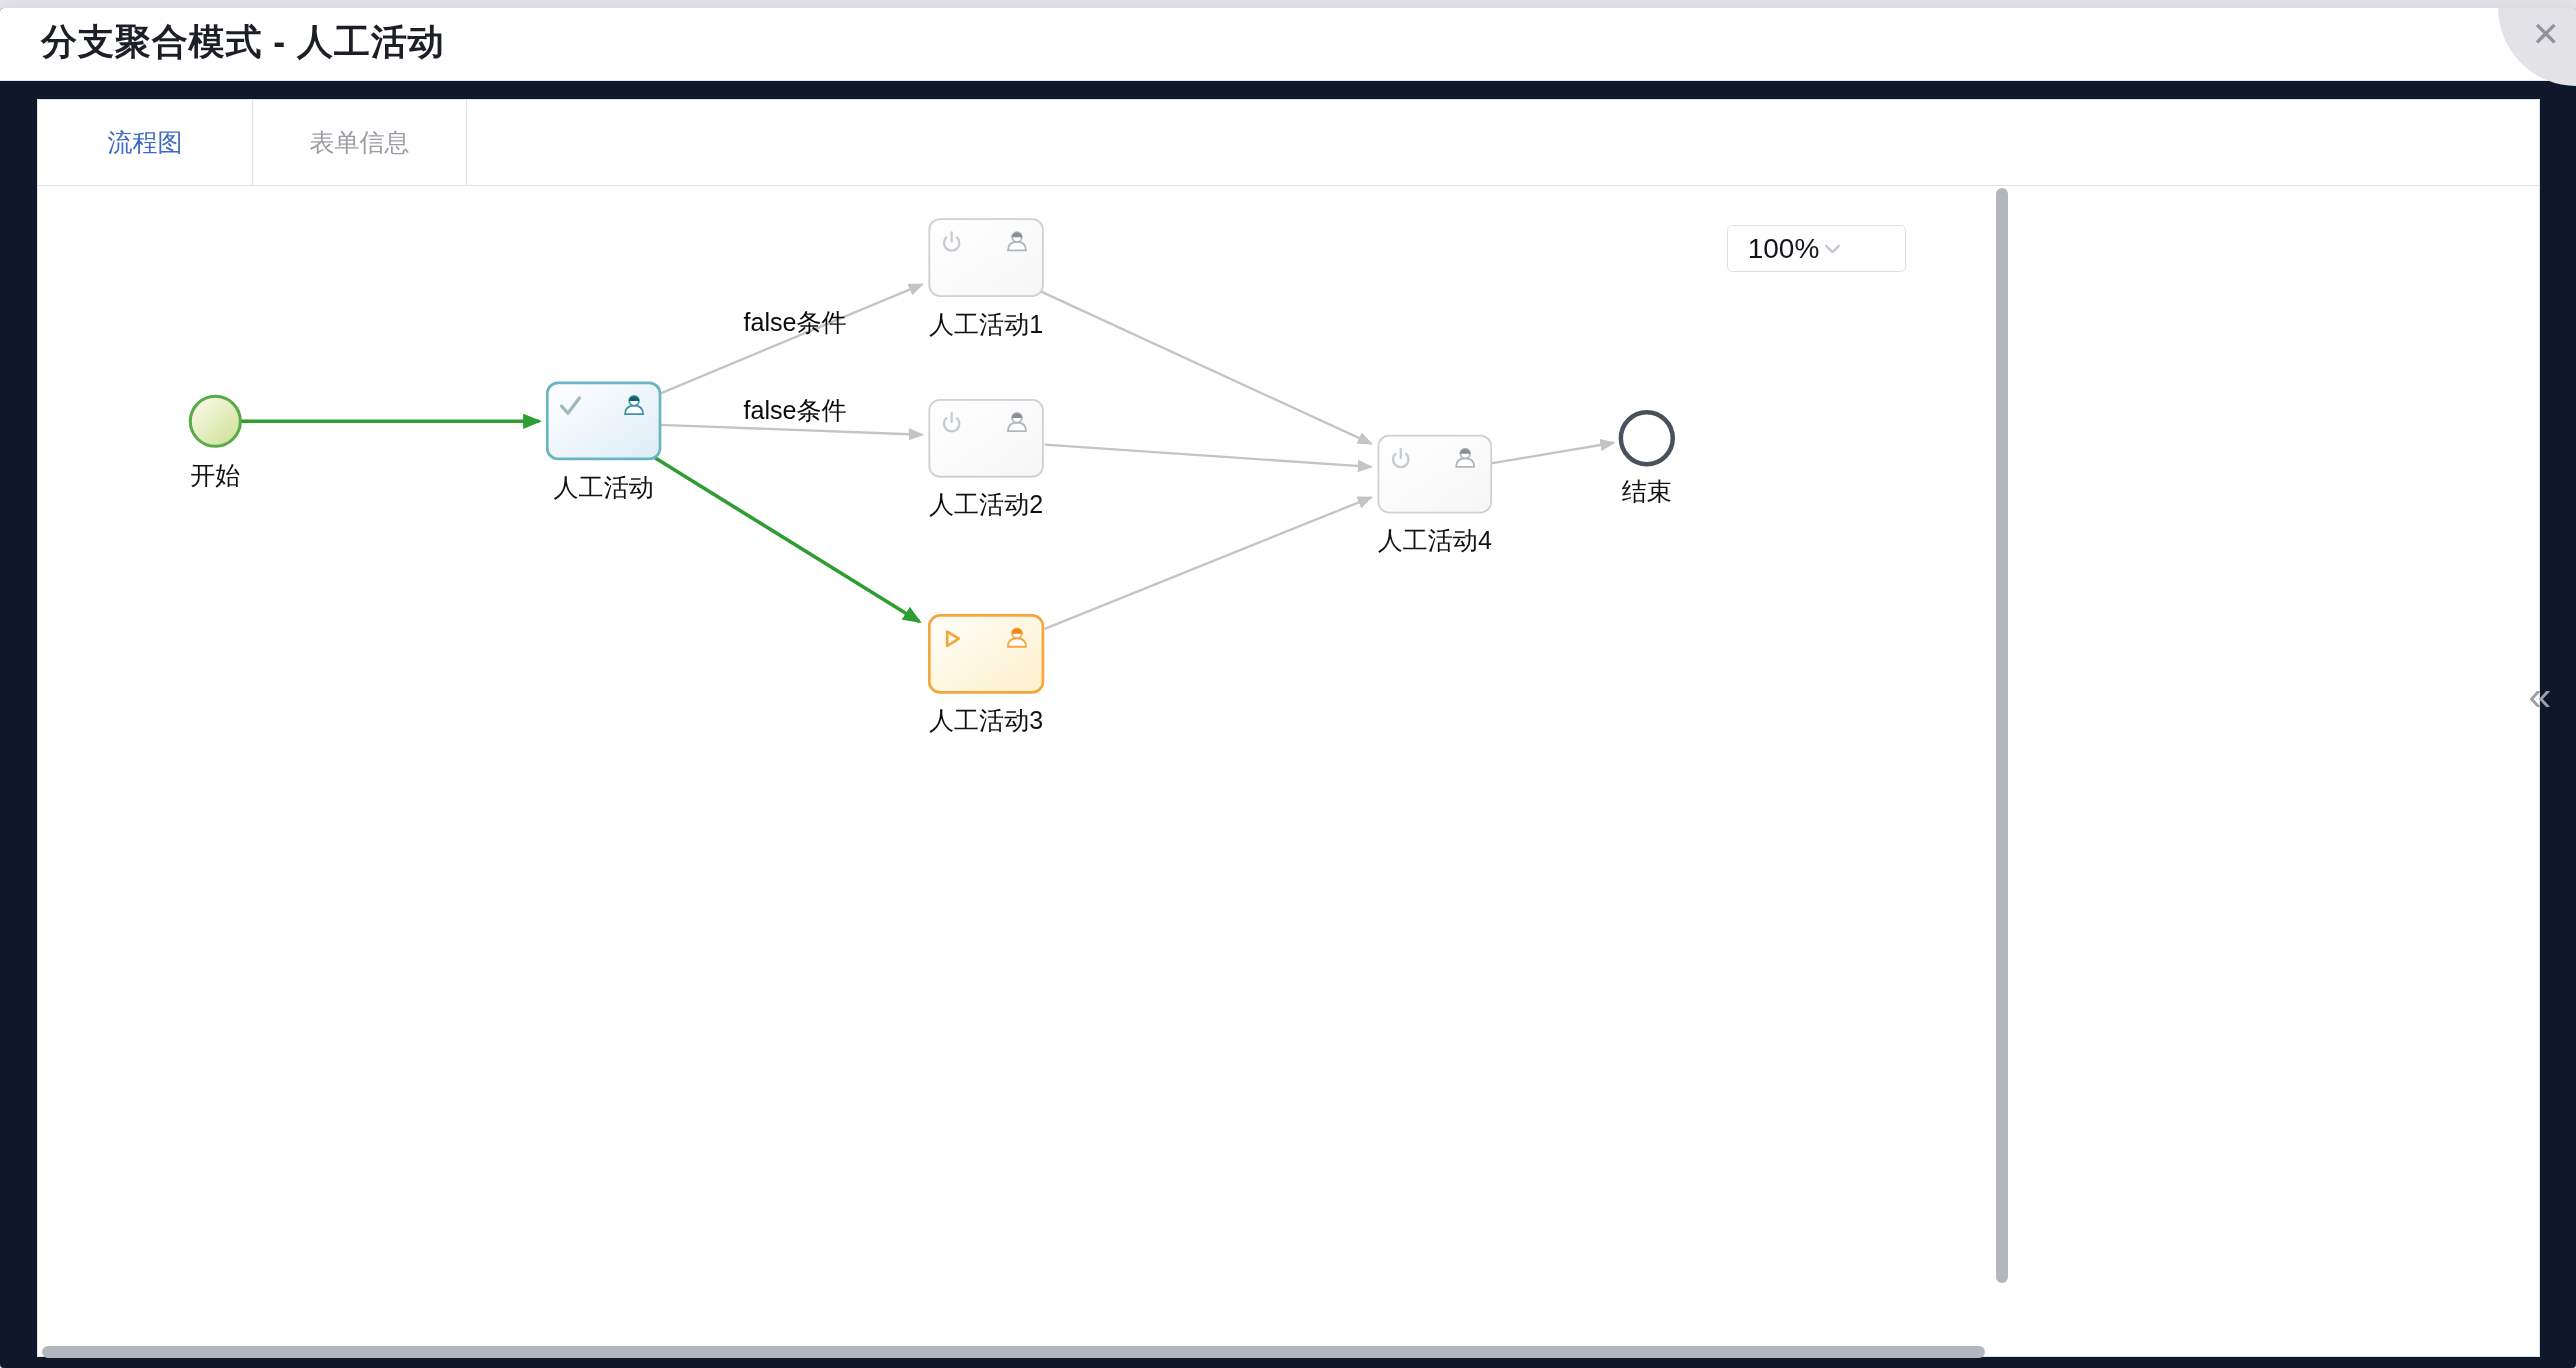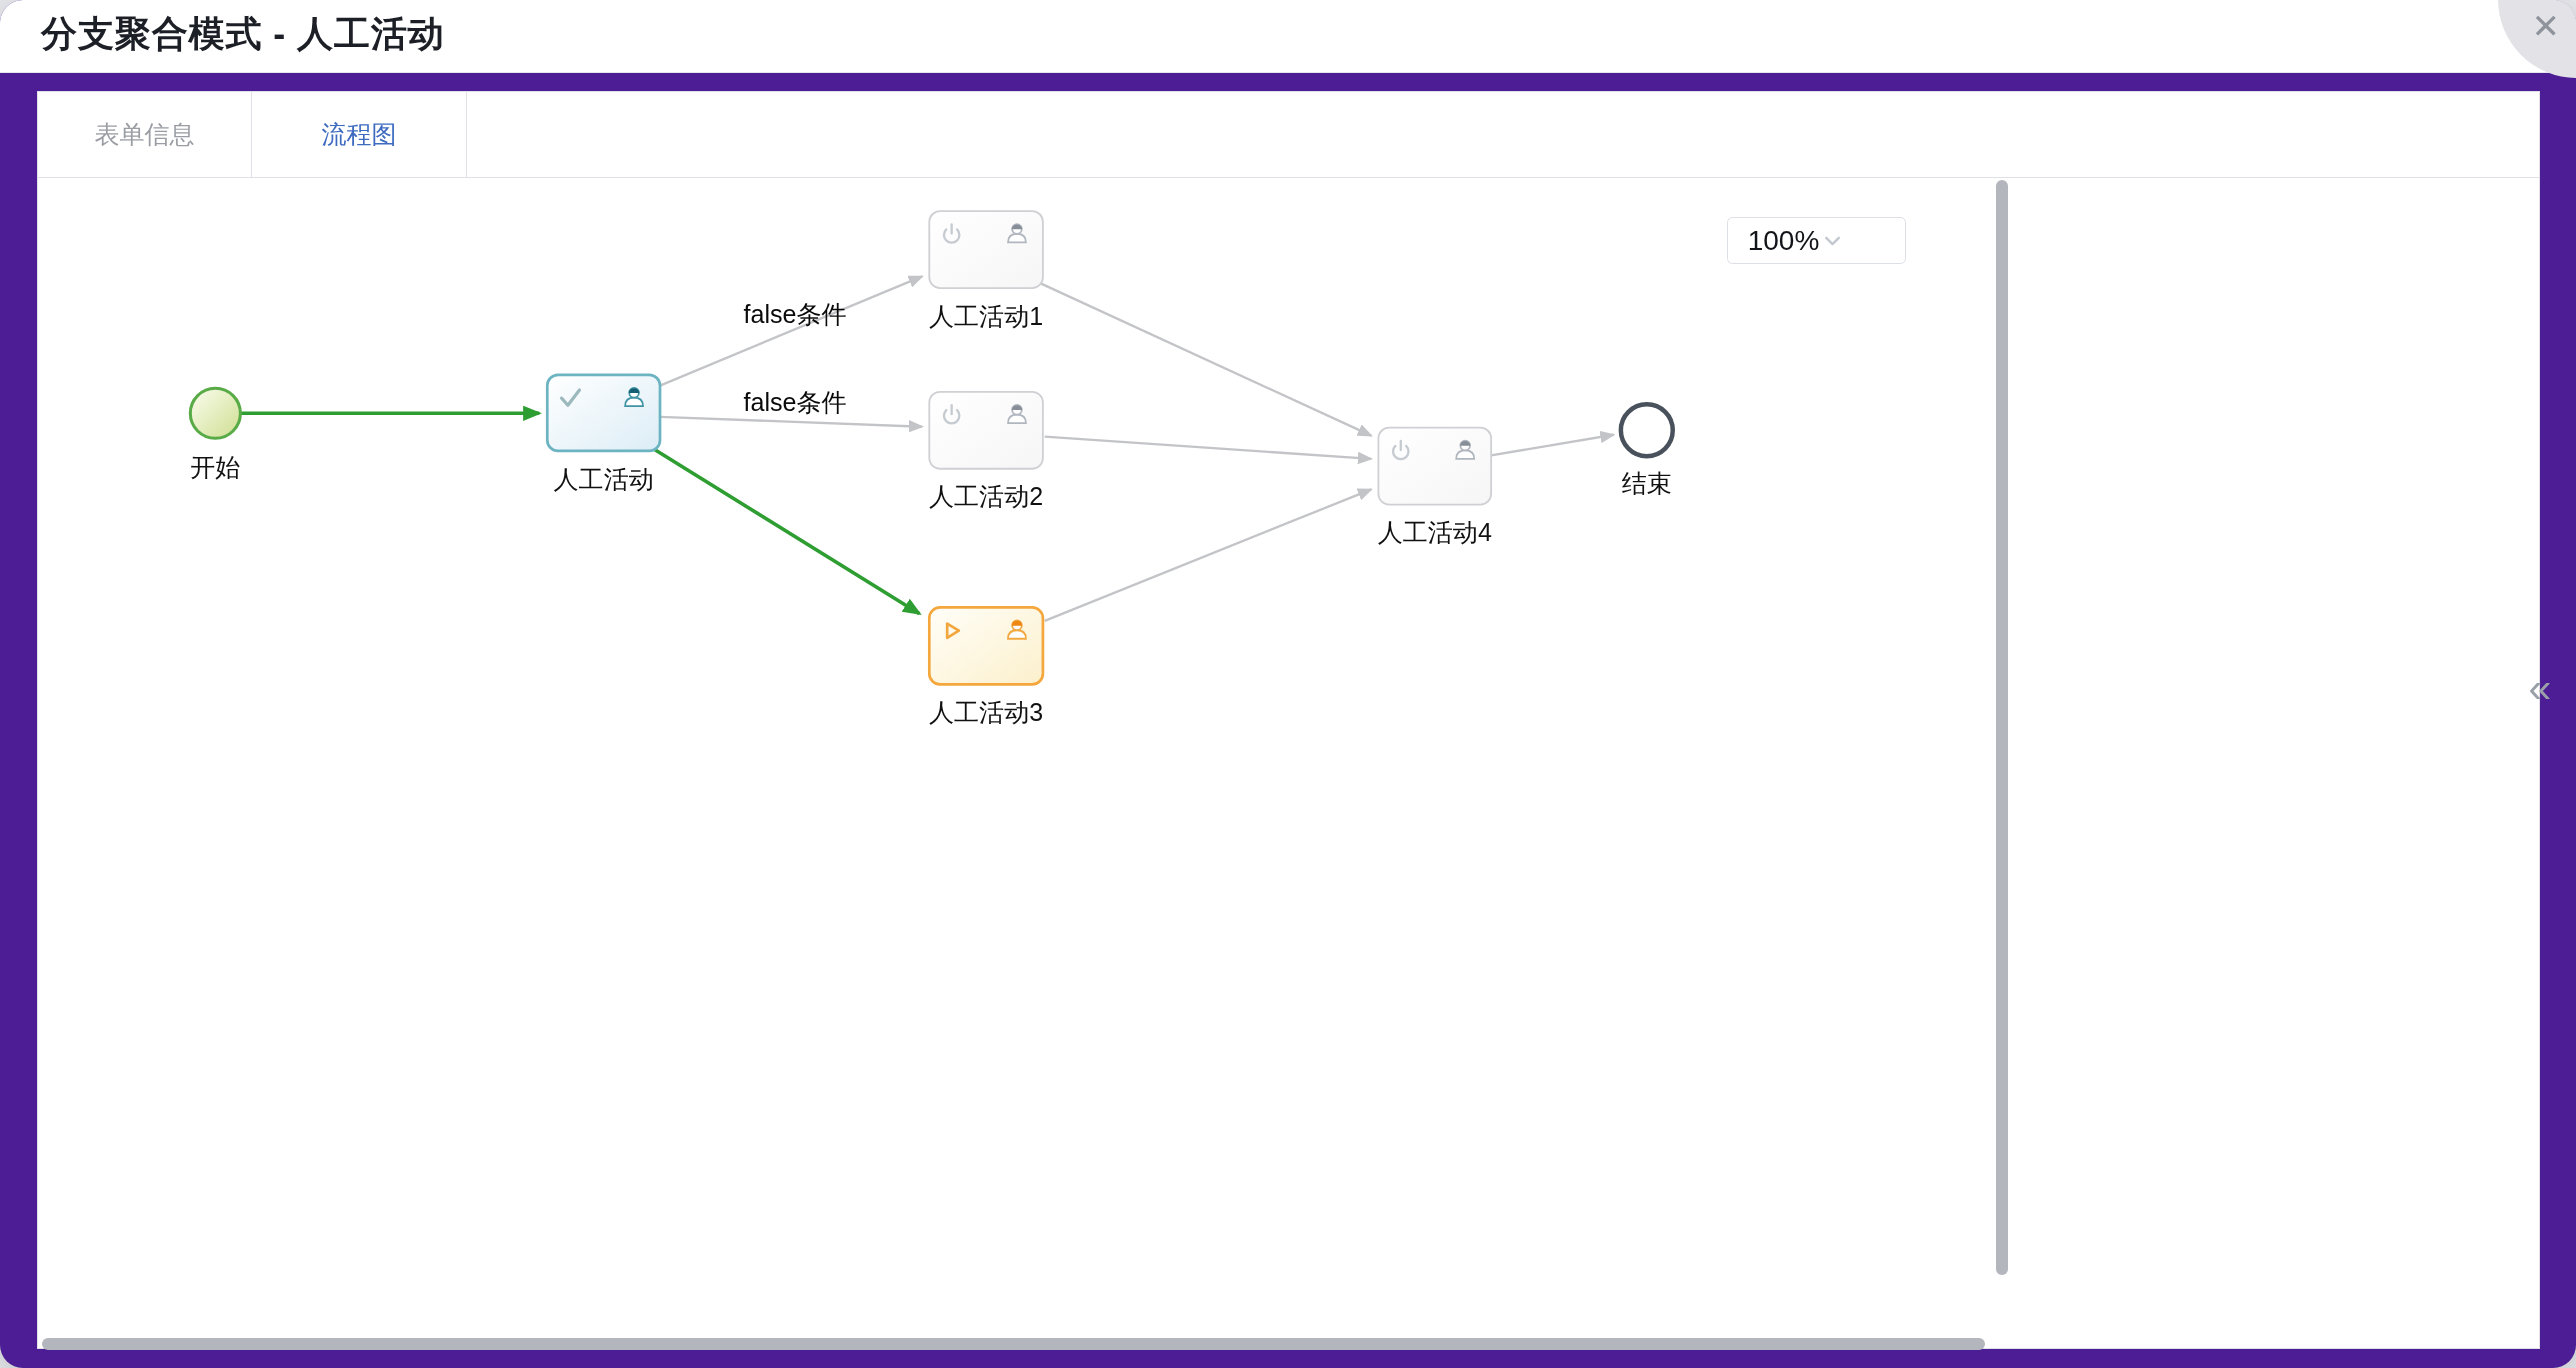--- a/index.html
+++ b/index.html
@@ -1,18 +1,18 @@
 <!DOCTYPE html>
 <html style="font-size:14.3px"><head>
 <meta charset="utf-8">
 <style>
   html,body{margin:0;padding:0;width:2576px;height:1368px;overflow:hidden;
     background:#e7e8ec;font-family:"Liberation Sans",sans-serif;}
-  .modal{position:absolute;inset:0;background:#4c1d95;border-radius:23px;overflow:hidden;
-    box-shadow:0 9px 36px rgba(0,0,0,.18);}
+  .modal{position:absolute;inset:0;background:#0f172a;border-radius:4px;overflow:hidden;
+    box-shadow:0 9px 36px rgba(0,0,0,.18);margin-top:8px;}
   
   .header{position:absolute;top:0;left:0;right:0;height:72px;border-bottom:0.9px solid #e4e6ea;background:#fff;}
   .title{position:absolute;left:41px;top:50%;transform:translateY(-54%);margin:0;
     font-size:36px;font-weight:600;color:#1c1f26;letter-spacing:0.9px;white-space:nowrap;}
   .close-corner{position:absolute;top:-79px;right:-79px;width:157px;height:157px;border-radius:50%;
     background:#e3e3e7;cursor:pointer;}
   .close-x{position:absolute;top:9px;right:16px;font-size:34px;color:#8e939c;line-height:1;
     font-weight:400;user-select:none;}
   
   .container{position:absolute;left:37px;top:91px;width:2503px;height:1258px;
@@ -40,22 +40,22 @@
 <div class="modal">
 
   <div class="header">
     <h1 class="title">分支聚合模式 - 人工活动</h1>
   </div>
   <div class="close-corner"></div>
   <span class="close-x">✕</span>
 
   <div class="container">
     <div class="tabstrip">
+      <div class="tab active" style="width:215px">流程图</div>
       <div class="tab">表单信息</div>
-      <div class="tab active" style="width:215px">流程图</div>
     </div>
 
     <div class="content">
       <svg id="diagram" width="2501" height="1172" viewBox="0 0 2795 1310">
           <defs>
     <linearGradient id="gStart" x1="0" y1="0" x2="1" y2="1">
       <stop offset="0" stop-color="#fbfdf0"></stop>
               <stop offset="1" stop-color="#cede90"></stop>
             </linearGradient>
     <linearGradient id="gAct" x1="0" y1="0" x2="1" y2="1">

